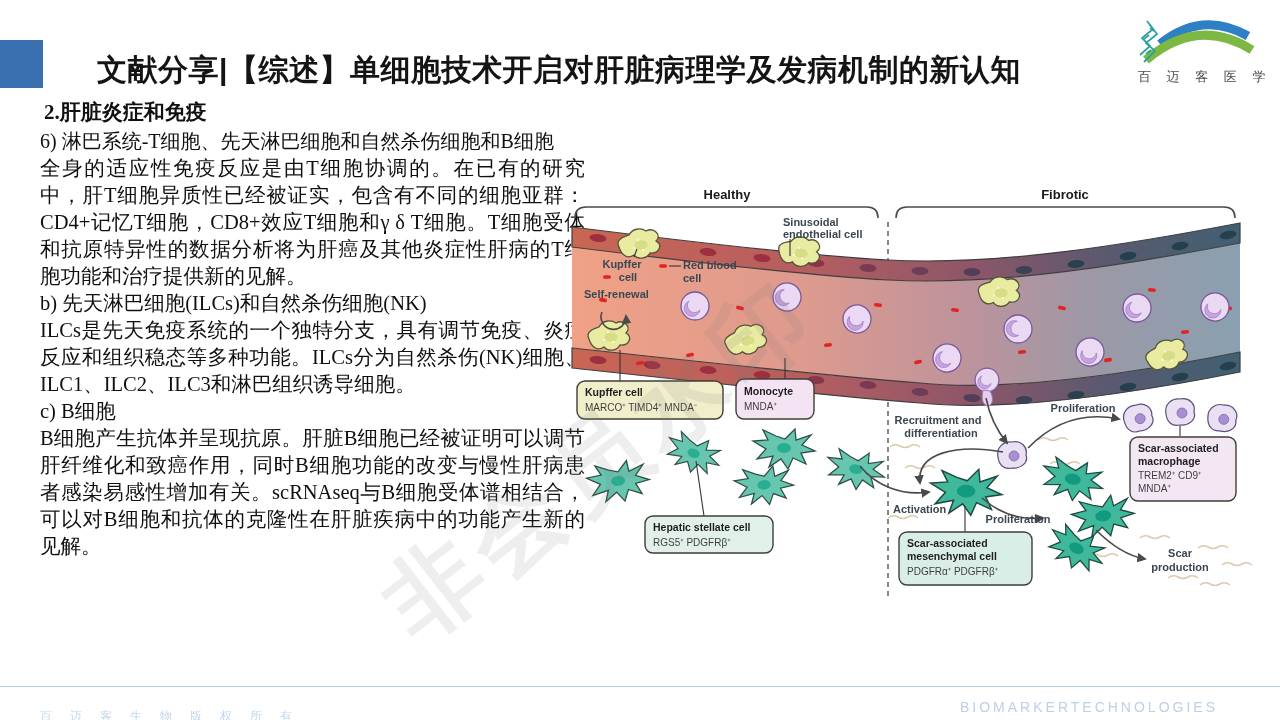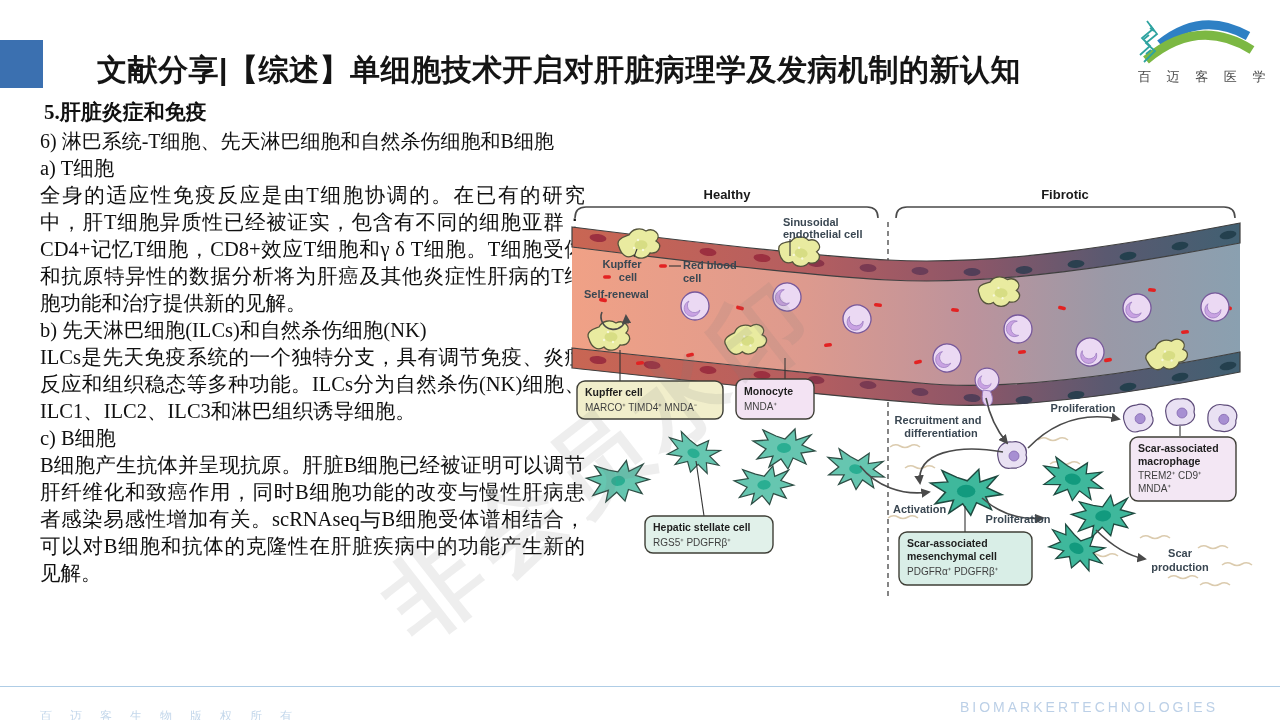--- a/index.html
+++ b/index.html
@@ -54,23 +54,22 @@
     <g stroke="#2FA3A0" stroke-width="1.8" fill="none">
       <path d="M 6,54 L 17,43 L 8,35 L 19,26 L 12,17"></path>
       <path d="M 2,47 L 12,38 L 4,30 L 15,21 L 9,13"></path>
       <path d="M 8,46 L 13,42 M 6,31 L 11,27 M 12,20 L 16,23"></path>
     </g>
   </svg>
   <div class="logo-text">百 迈 客 医 学</div>
 </div>
 
 <div class="content">
-  <div class="heading">5.肝脏炎症和免疫</div>
+  <div class="heading">2.肝脏炎症和免疫</div>
   <div class="subheading">6) 淋巴系统-T细胞、先天淋巴细胞和自然杀伤细胞和B细胞</div>
-  <p>a) T细胞</p>
   <p>全身的适应性免疫反应是由T细胞协调的。在已有的研究中，肝T细胞异质性已经被证实，包含有不同的细胞亚群：CD4+记忆T细胞，CD8+效应T细胞和γ δ T细胞。T细胞受体和抗原特异性的数据分析将为肝癌及其他炎症性肝病的T细胞功能和治疗提供新的见解。</p>
   <p>b) 先天淋巴细胞(ILCs)和自然杀伤细胞(NK)</p>
   <p>ILCs是先天免疫系统的一个独特分支，具有调节免疫、炎症反应和组织稳态等多种功能。ILCs分为自然杀伤(NK)细胞、ILC1、ILC2、ILC3和淋巴组织诱导细胞。</p>
   <p>c) B细胞</p>
   <p>B细胞产生抗体并呈现抗原。肝脏B细胞已经被证明可以调节肝纤维化和致癌作用，同时B细胞功能的改变与慢性肝病患者感染易感性增加有关。scRNAseq与B细胞受体谱相结合，可以对B细胞和抗体的克隆性在肝脏疾病中的功能产生新的见解。</p>
 </div>
 
 <svg class="figure-svg" width="1280" height="720" viewBox="0 0 1280 720" font-family="Liberation Sans, sans-serif">
   <defs>
     <linearGradient id="lumenGrad" x1="0" y1="0" x2="1" y2="0">

